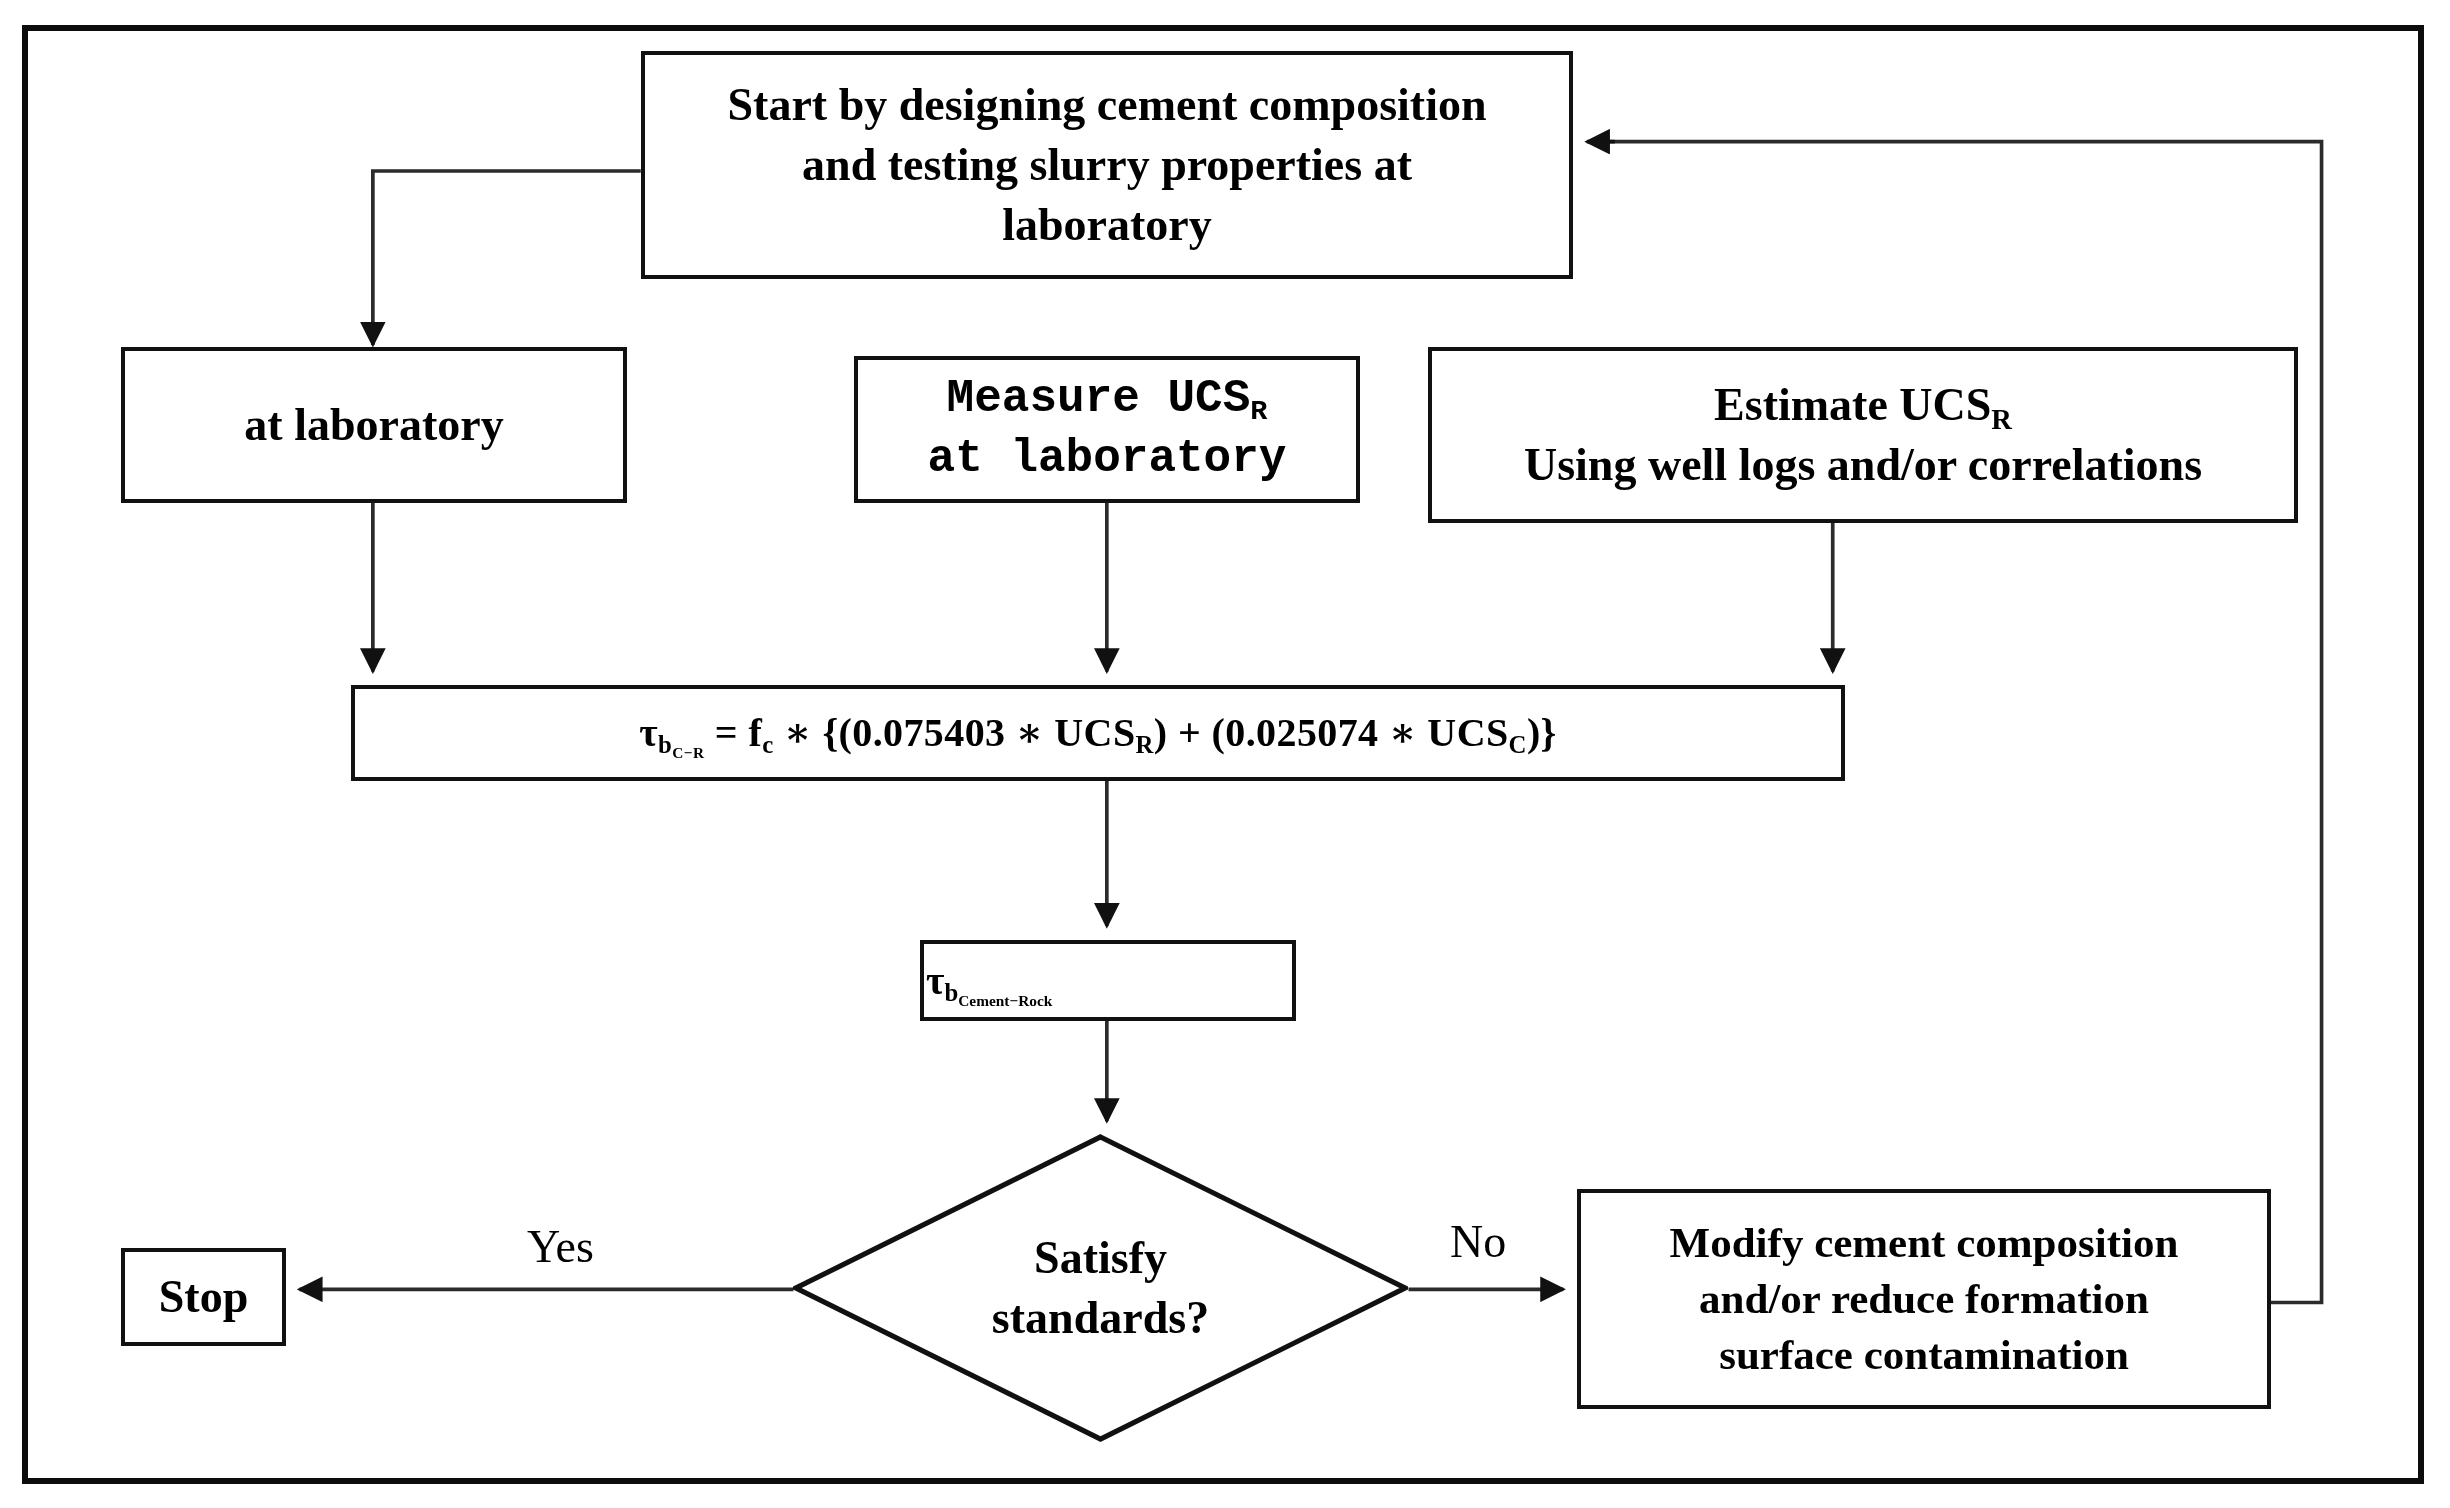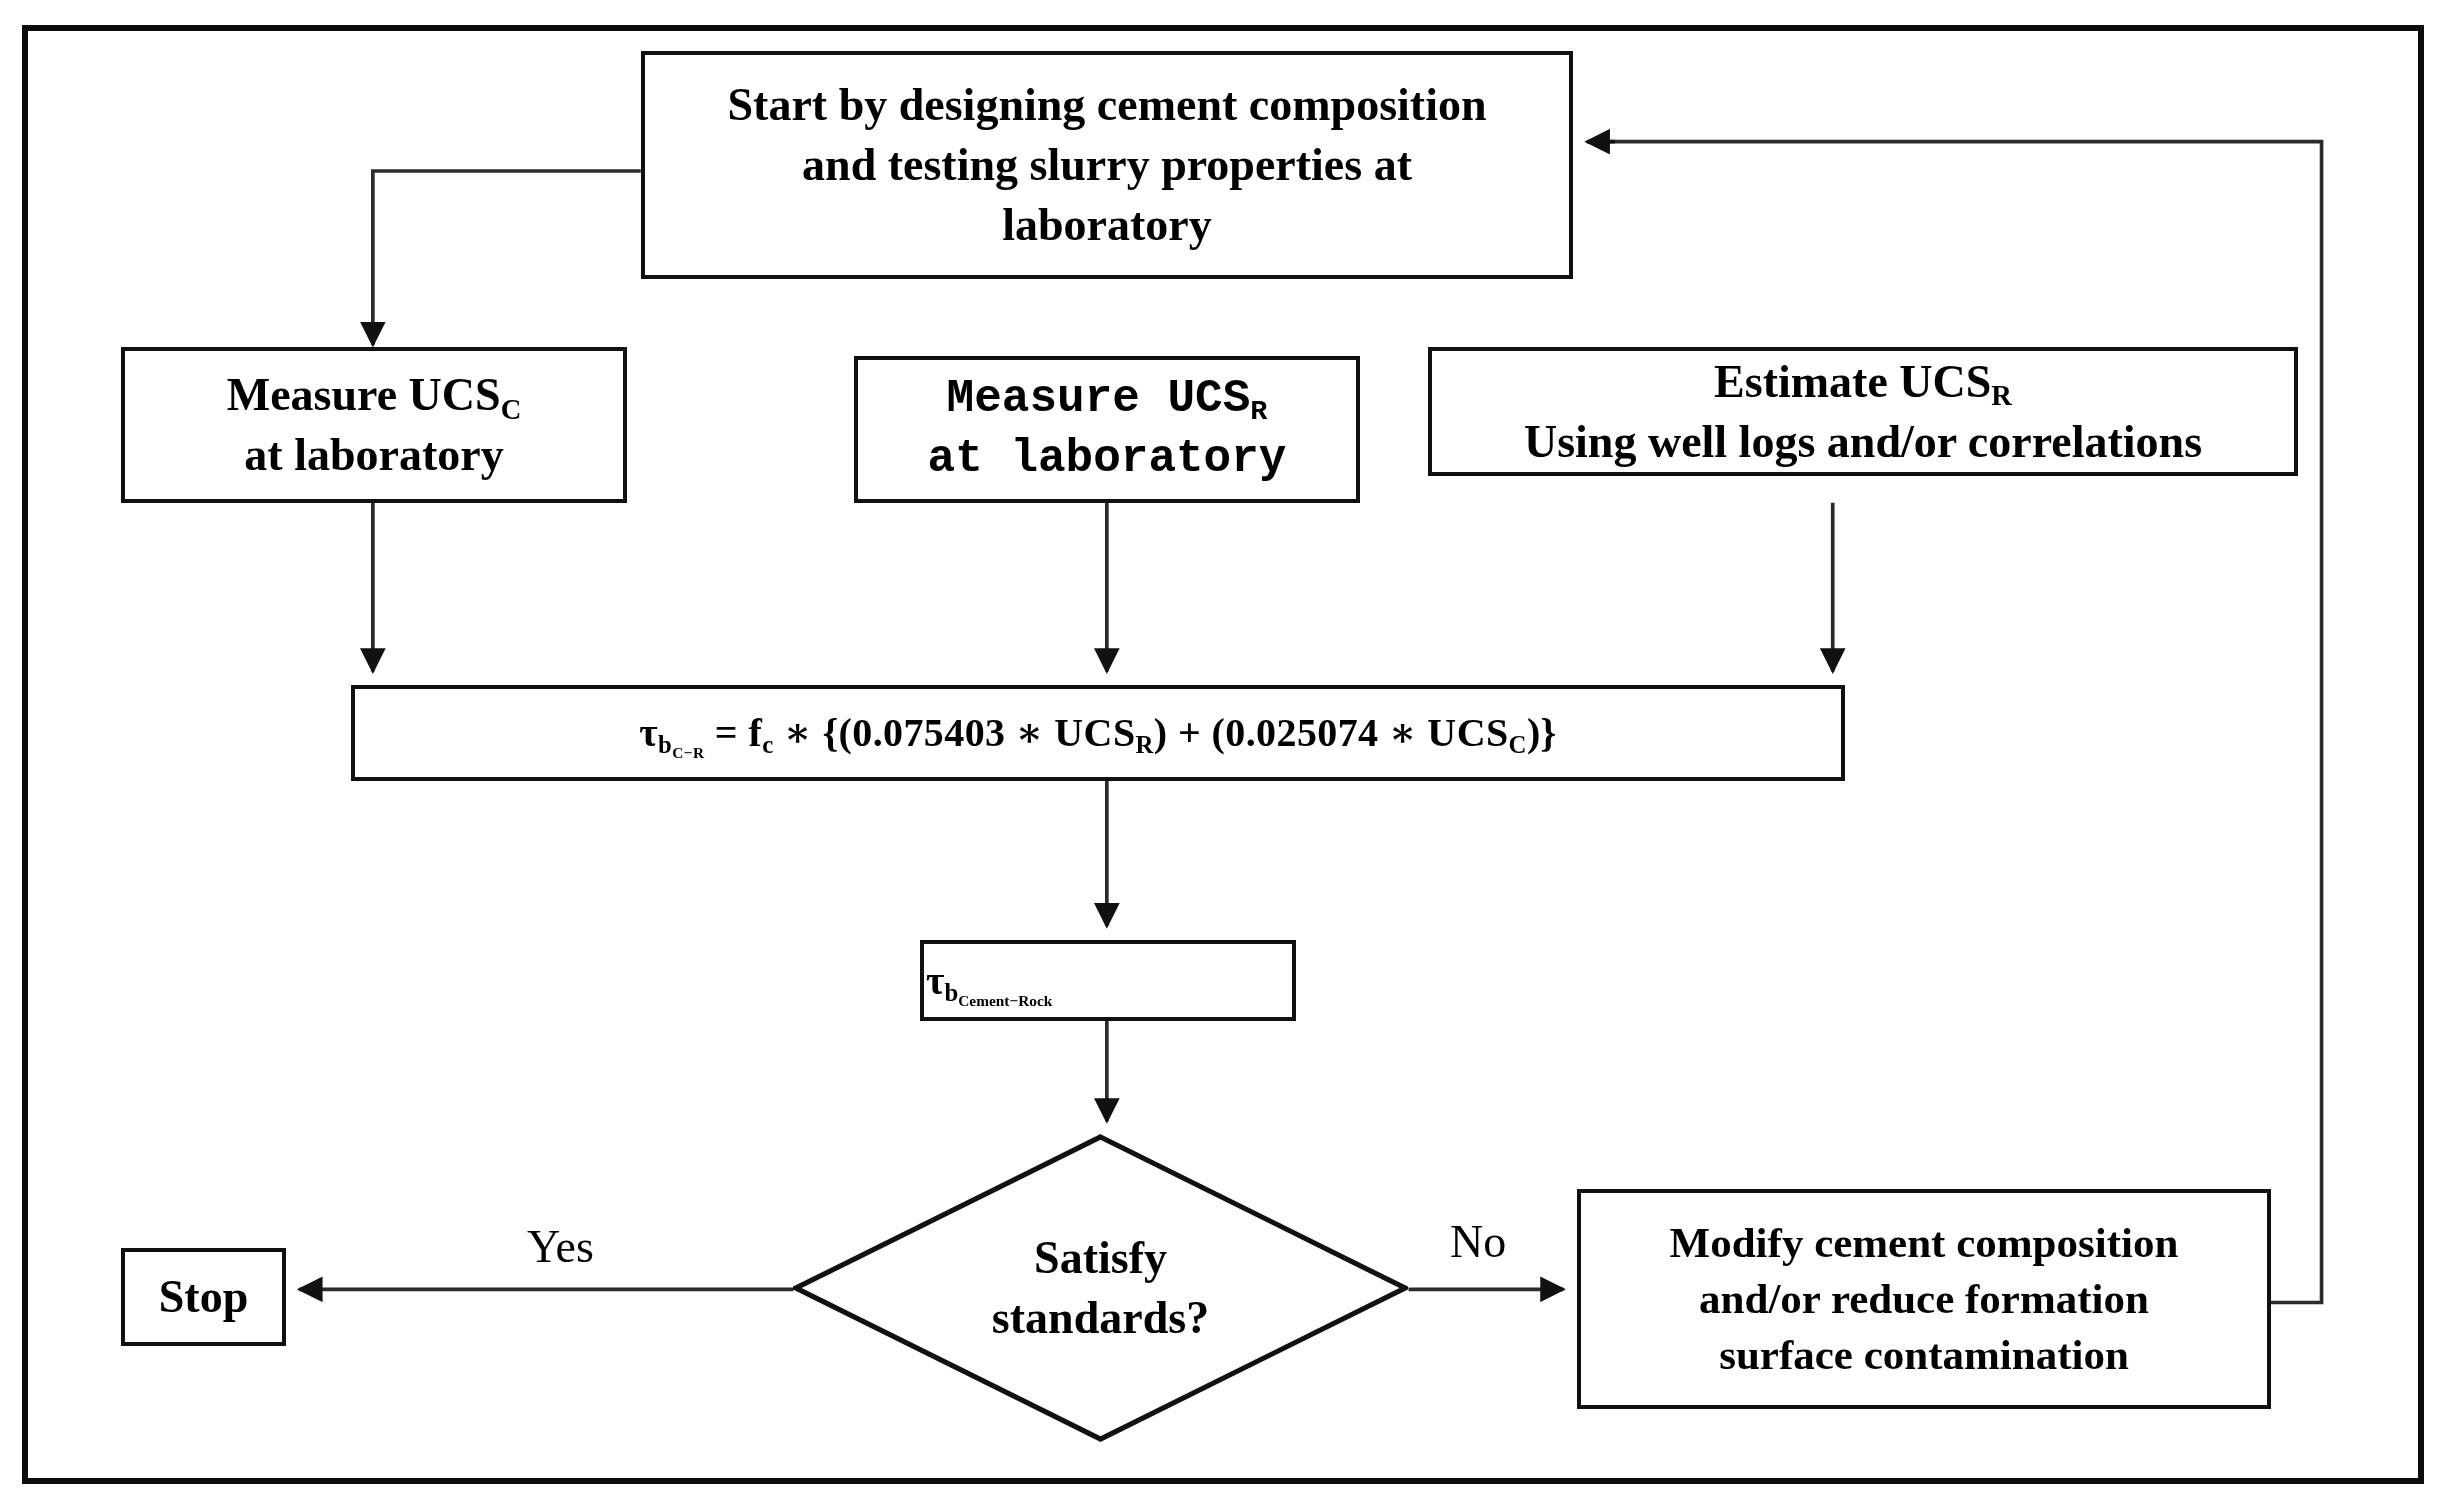--- a/index.html
+++ b/index.html
@@ -52,21 +52,21 @@
     bottom: -0.30em;
     line-height: 0;
   }
 
   
   #node-start      { left: 641px;  top: 51px;   width: 932px; height: 228px; font-size: 46px; }
   #node-start .txt { padding: 0 16px; }
 
   #node-measure-ucsc { left: 121px;  top: 347px;  width: 506px;  height: 156px; font-size: 46px; }
   #node-measure-ucsr { left: 854px; top: 356px;  width: 506px;  height: 147px; font-size: 46px; font-family: Liberation Mono, monospace; }
-  #node-estimate-ucsr{ left: 1428px; top: 347px;  width: 870px; height: 129px; font-size: 46px; }
+  #node-estimate-ucsr{ left: 1428px; top: 347px;  width: 870px; height: 176px; font-size: 46px; }
 
   #node-formula    { left: 351px;  top: 685px;  width: 1494px; height: 96px; font-size: 40px; }
   #node-formula .line { letter-spacing: 0.4px; }
 
   #node-tau-result { left: 920px; top: 940px; width: 376px; height: 81px; font-size: 40px; }
   #node-tau-result .txt { text-align: left; padding-left: 2px; }
 
   #node-stop       { left: 121px;  top: 1248px; width: 165px;  height: 98px; font-size: 46px; }
 
   #node-modify     { left: 1577px; top: 1189px; width: 694px;  height: 220px; font-size: 43px; }
@@ -172,21 +172,20 @@
   <div class="node" id="node-start">
     <span class="txt">
       <span class="line">Start by designing cement composition</span>
       <span class="line">and testing slurry properties at</span>
       <span class="line">laboratory</span>
     </span>
   </div>
 
   <div class="node" id="node-measure-ucsc">
     <span class="txt">
-      <span class="line"><span>Measure UCS</span><sub>C</sub></span>
       <span class="line">at laboratory</span>
     </span>
   </div>
 
   <div class="node" id="node-measure-ucsr">
     <span class="txt">
       <span class="line"><span>Measure UCS</span><sub>R</sub></span>
       <span class="line">at laboratory</span>
     </span>
   </div>

